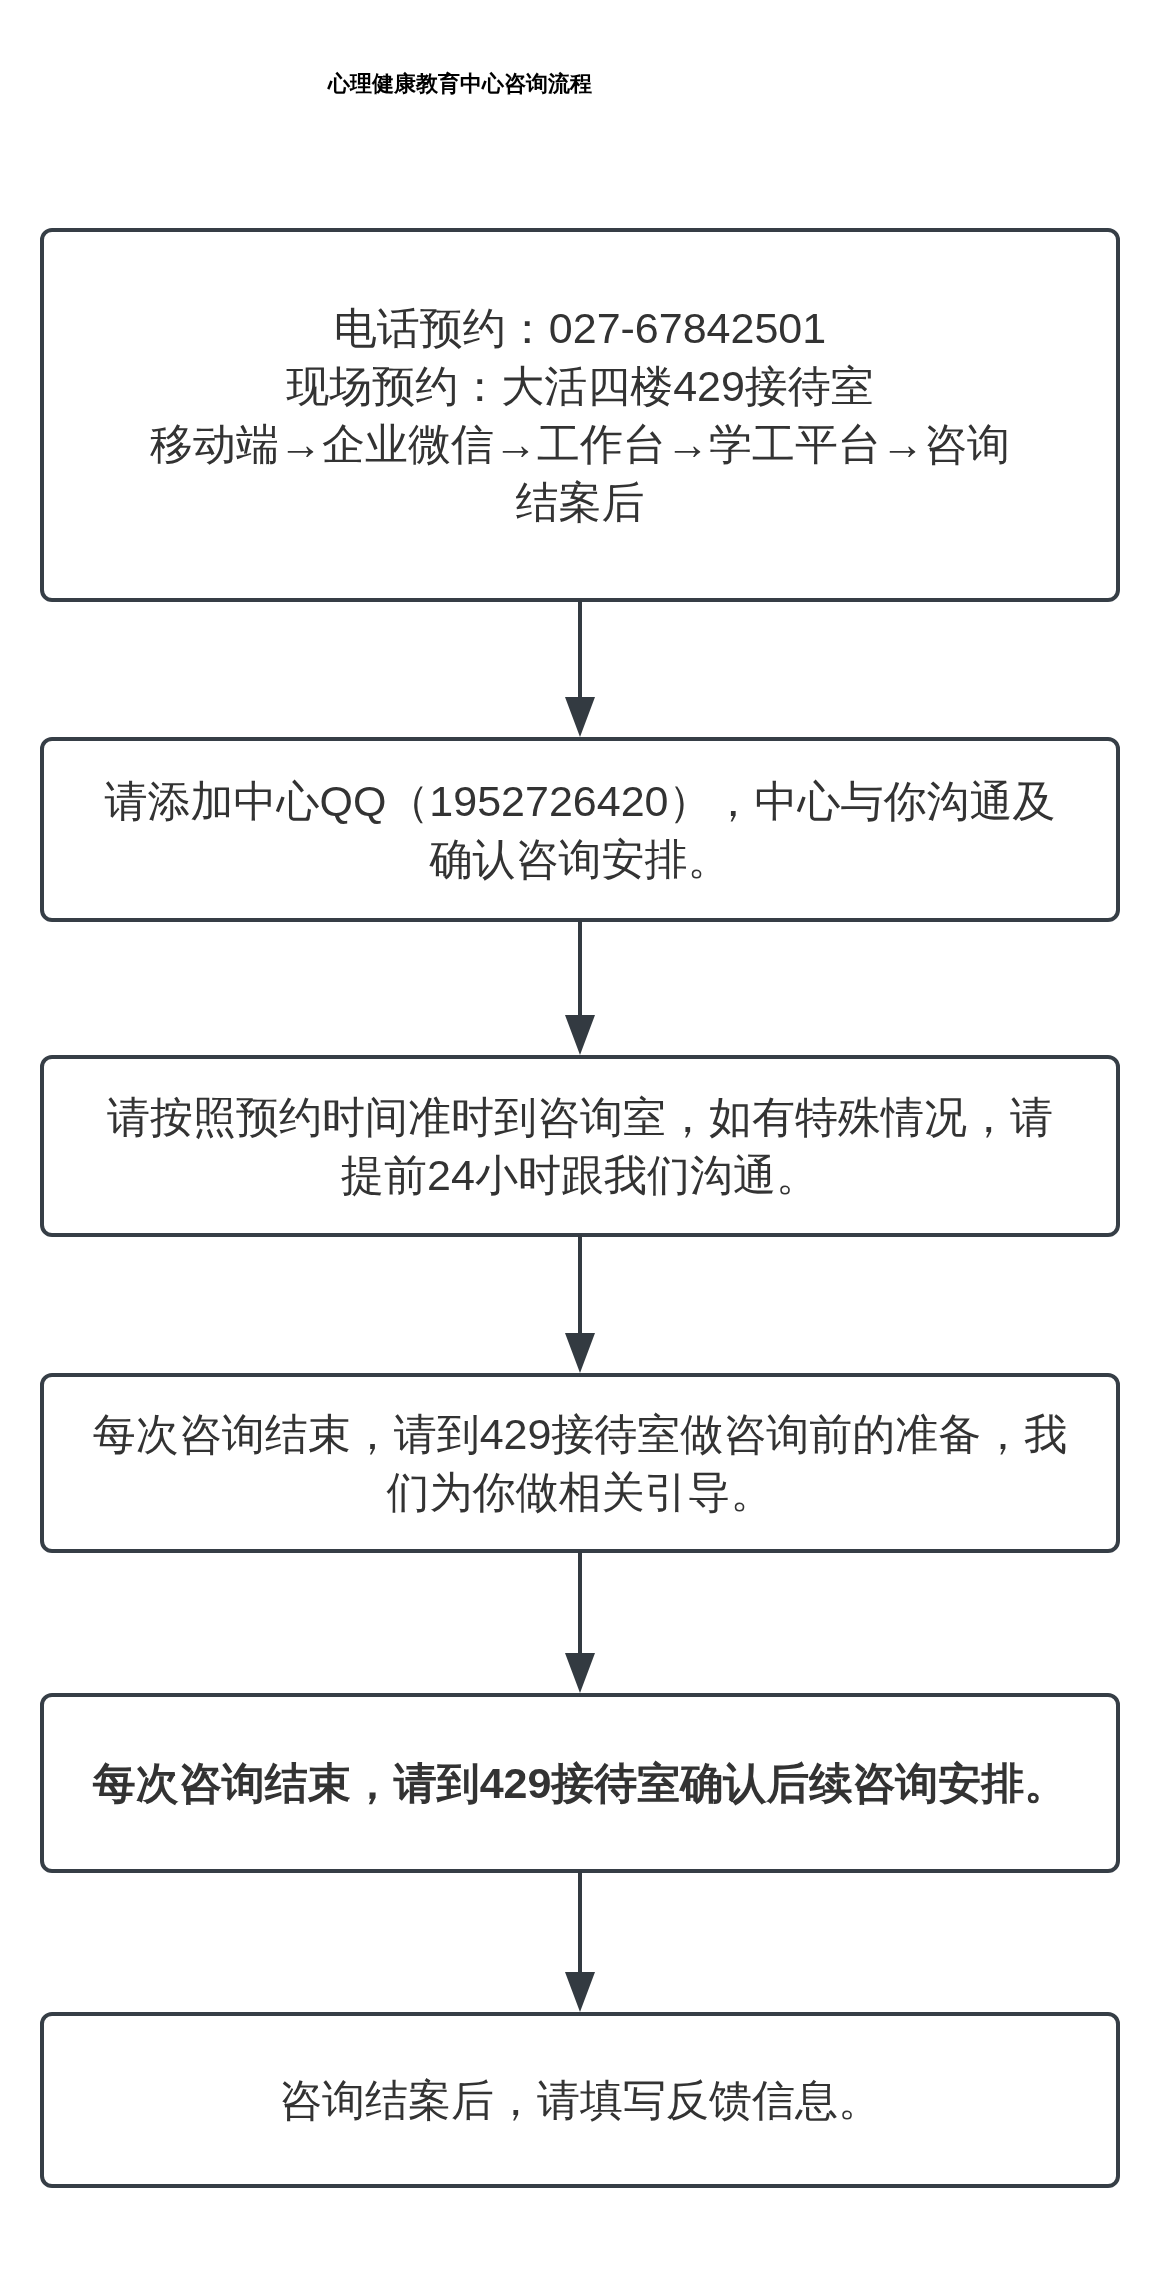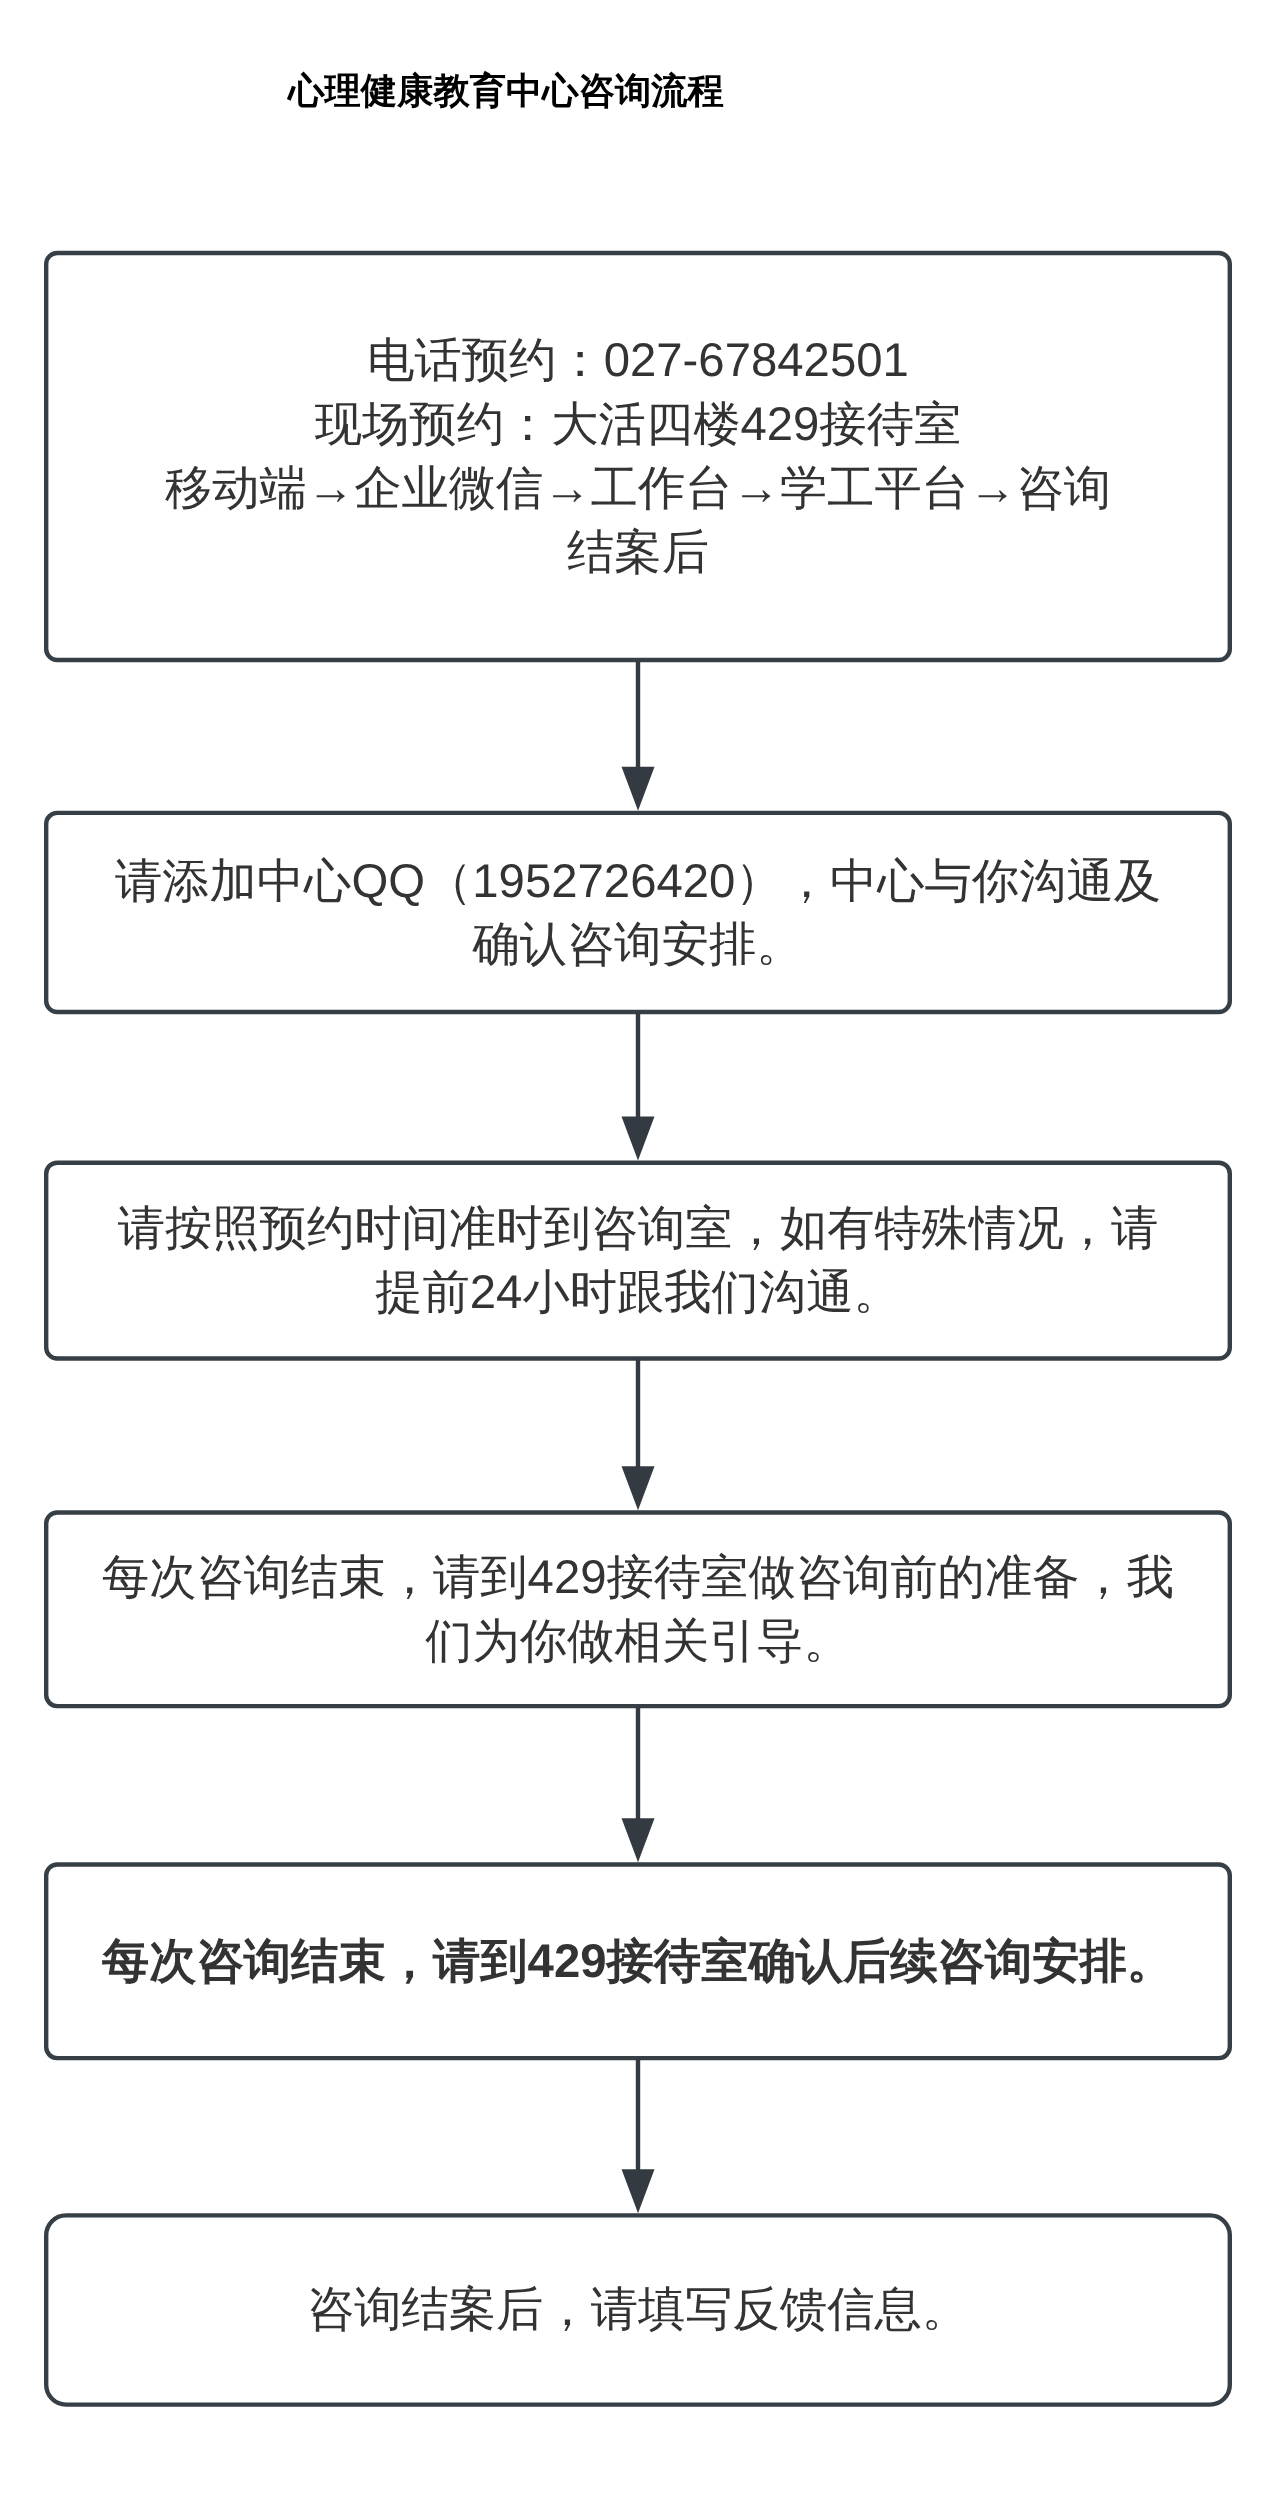--- a/index.html
+++ b/index.html
@@ -21,21 +21,21 @@
     font-family: "Liberation Sans", "DejaVu Sans", sans-serif;
   }
   .diagram-title {
     position: absolute;
     left: 0;
     top: 60px;
     width: 920px;
     text-align: center;
     font-family: "Liberation Serif", "DejaVu Serif", serif;
     font-weight: bold;
-    font-size: 33px;
+    font-size: 22px;
     line-height: 48px;
     color: var(--title-text);
   }
   .flow-node {
     position: absolute;
     left: 40px;
     width: 1080px;
     background: var(--node-bg);
     border: 4px solid var(--node-border);
     border-radius: 12px;
@@ -48,21 +48,21 @@
     justify-content: center;
     align-items: center;
   }
   .flow-node .node-text { width: 100%; }
   .node-1 { top: 228px; height: 374px; }
   .node-1 .node-lines { max-width: 900px; }
   .node-2 { top: 737px; height: 185px; padding: 0 45px; }
   .node-3 { top: 1055px; height: 182px; padding: 0 50px; }
   .node-4 { top: 1373px; height: 180px; padding: 0 45px; }
   .node-5 { top: 1693px; height: 180px; padding: 0 45px; font-weight: bold; }
-  .node-6 { top: 2012px; height: 176px; padding: 0 45px; border-radius: 20px; }
+  .node-6 { top: 2012px; height: 176px; padding: 0 45px; }
   .arrow {
     position: absolute;
     left: 563px;
     width: 34px;
   }
   .arrow-1 { top: 600px; height: 137px; }
   .arrow-2 { top: 920px; height: 135px; }
   .arrow-3 { top: 1235px; height: 138px; }
   .arrow-4 { top: 1551px; height: 142px; }
   .arrow-5 { top: 1871px; height: 141px; }

